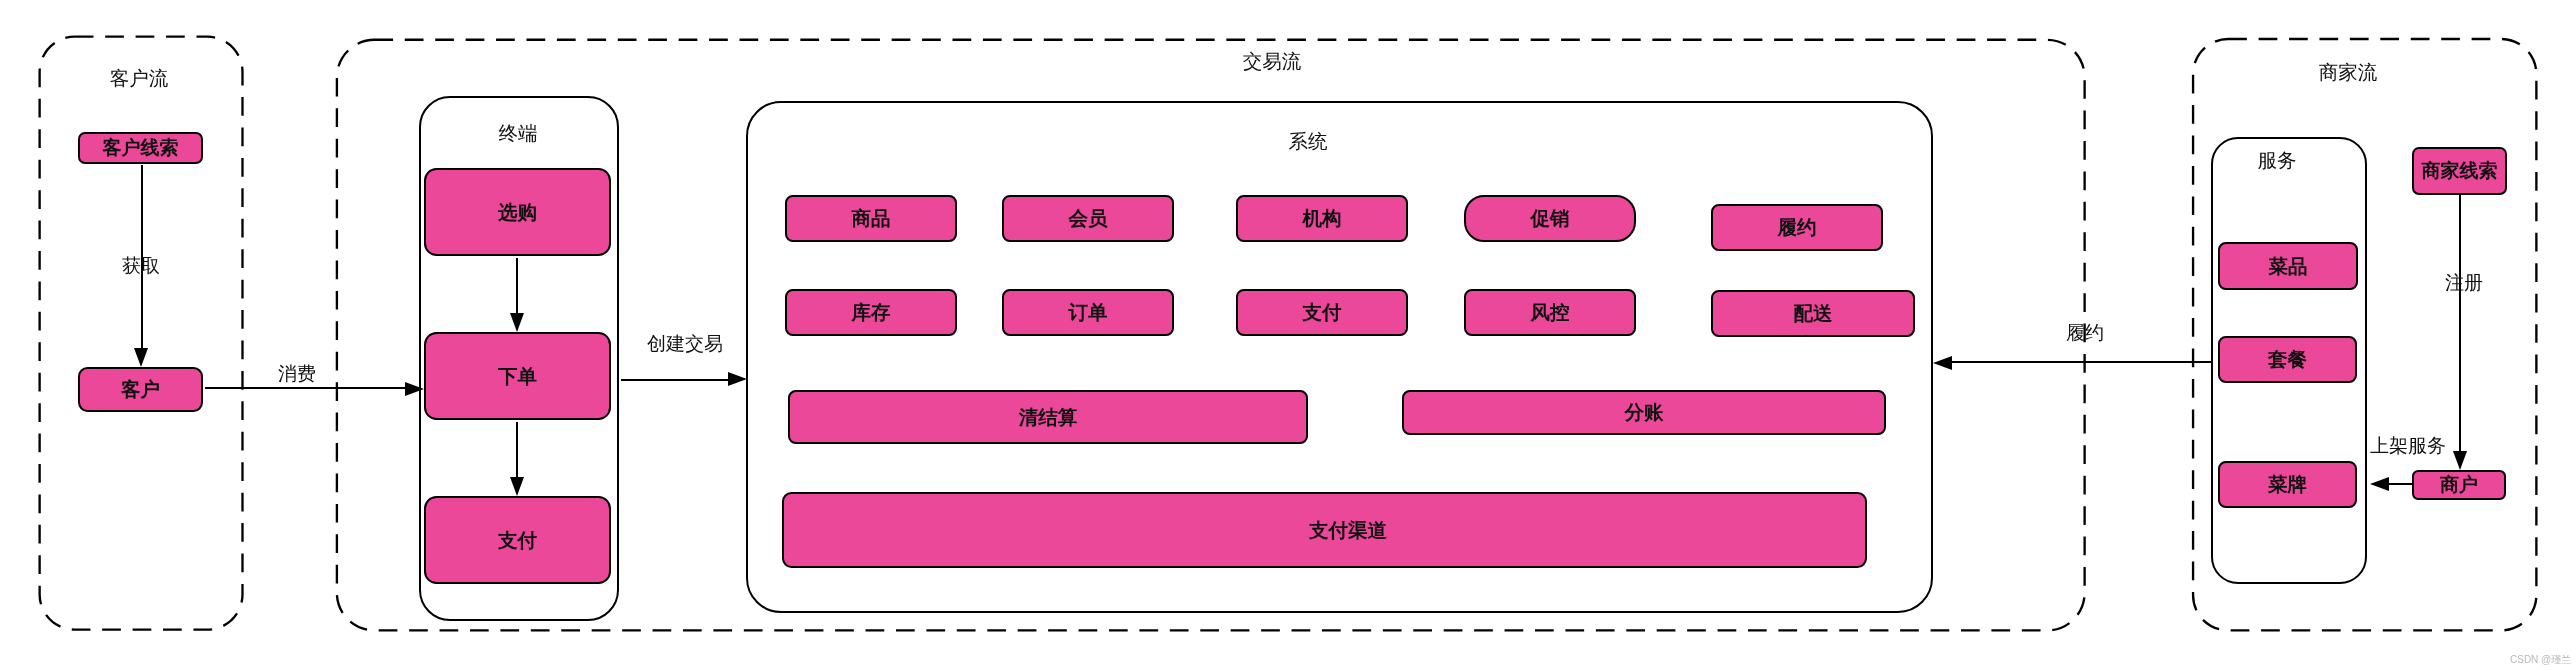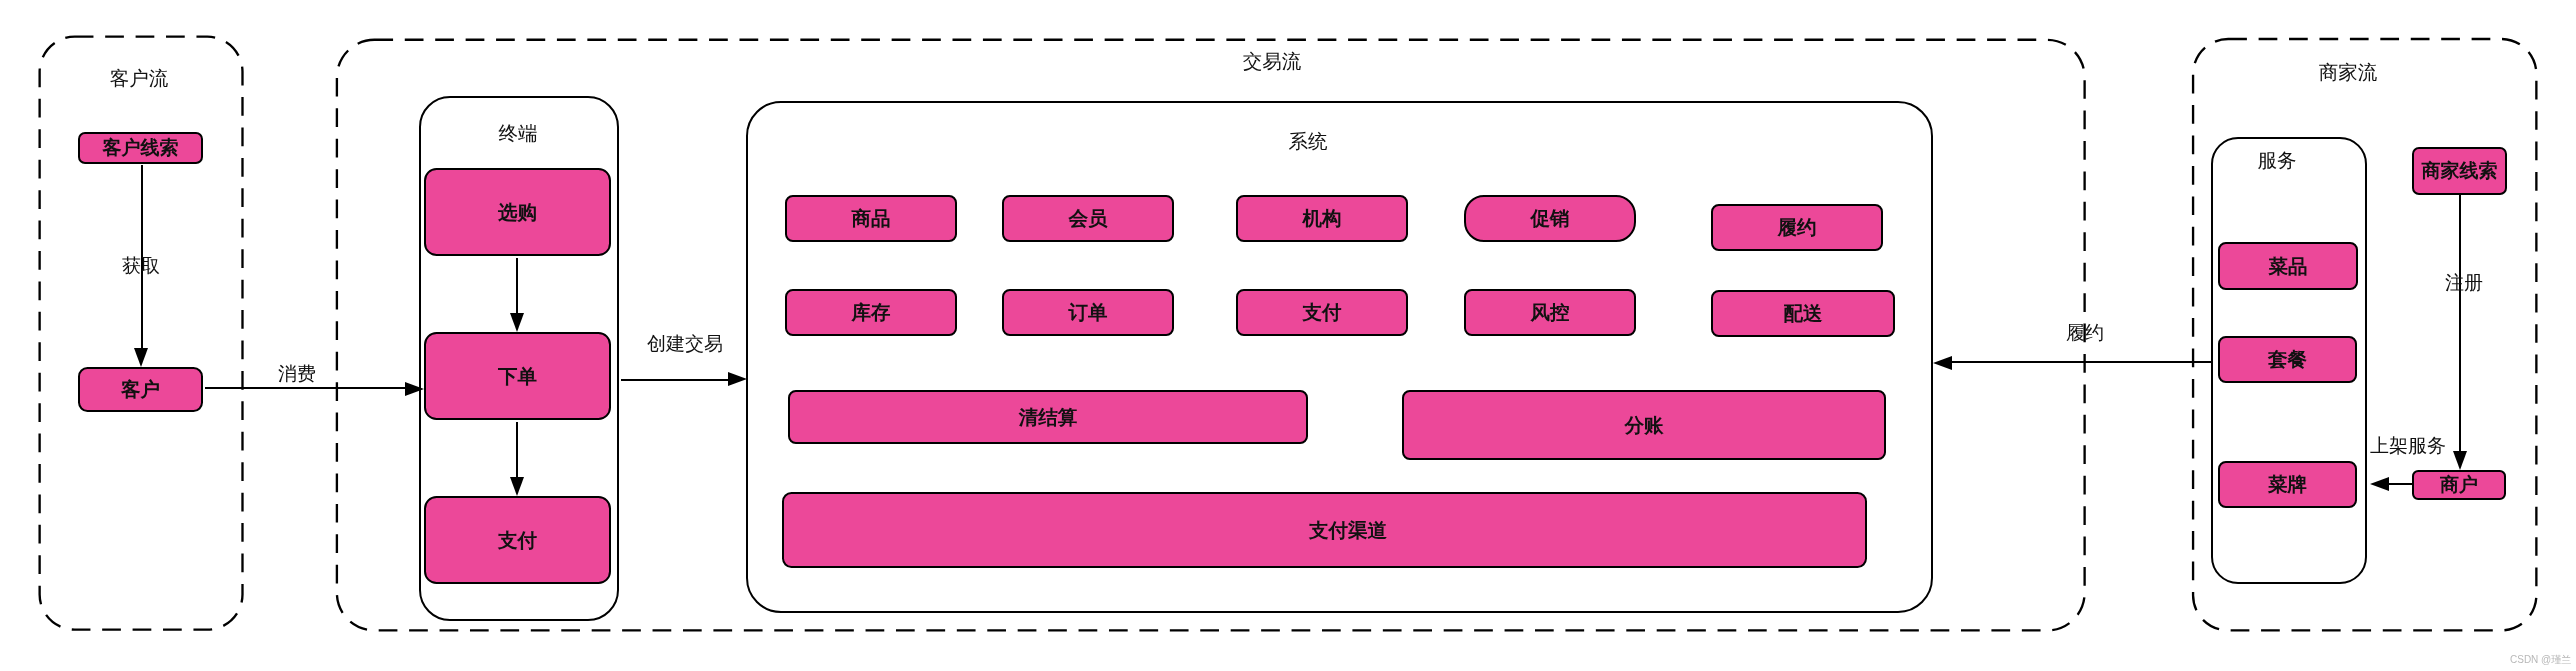--- a/index.html
+++ b/index.html
@@ -74,24 +74,24 @@
   <div class="box" style="left:785px;top:195px;width:172px;height:47px;border-radius:7.8px;">商品</div>
   <div class="box" style="left:1002px;top:195px;width:172px;height:47px;border-radius:7.8px;">会员</div>
   <div class="box" style="left:1236px;top:195px;width:172px;height:47px;border-radius:7.8px;">机构</div>
   <div class="box" style="left:1464px;top:195px;width:172px;height:47px;border-radius:20px;">促销</div>
   <div class="box" style="left:1711px;top:204px;width:172px;height:47px;border-radius:7.8px;">履约</div>
 
   <div class="box" style="left:785px;top:289px;width:172px;height:47px;border-radius:7.8px;">库存</div>
   <div class="box" style="left:1002px;top:289px;width:172px;height:47px;border-radius:7.8px;">订单</div>
   <div class="box" style="left:1236px;top:289px;width:172px;height:47px;border-radius:7.8px;">支付</div>
   <div class="box" style="left:1464px;top:289px;width:172px;height:47px;border-radius:7.8px;">风控</div>
-  <div class="box" style="left:1711px;top:290px;width:184px;height:47px;border-radius:7.8px;">配送</div>
+  <div class="box" style="left:1711px;top:290px;width:204px;height:47px;border-radius:7.8px;">配送</div>
 
   <div class="box" style="left:788px;top:390px;width:520px;height:54px;border-radius:7.8px;">清结算</div>
-  <div class="box" style="left:1402px;top:390px;width:484px;height:70px;border-radius:7.8px;">分账</div>
+  <div class="box" style="left:1402px;top:390px;width:484px;height:45px;border-radius:7.8px;">分账</div>
   <div class="box" style="left:782px;top:492px;width:1085px;height:76px;border-radius:9.4px;padding-left:47px;">支付渠道</div>
 
   <div class="hline" style="left:1950px;top:361px;width:261px;"></div>
   <div class="arr arr-left" style="left:1933px;top:356px;"></div>
   <div class="edge-label" style="left:2085px;top:333px;">履约</div>
 
   <div class="container" style="left:2211px;top:137px;width:156px;height:447px;border-radius:27px;"></div>
   <div class="title" style="left:2277px;top:160px;">服务</div>
 
   <div class="box" style="left:2218px;top:242px;width:140px;height:48px;border-radius:7.8px;">菜品</div>

